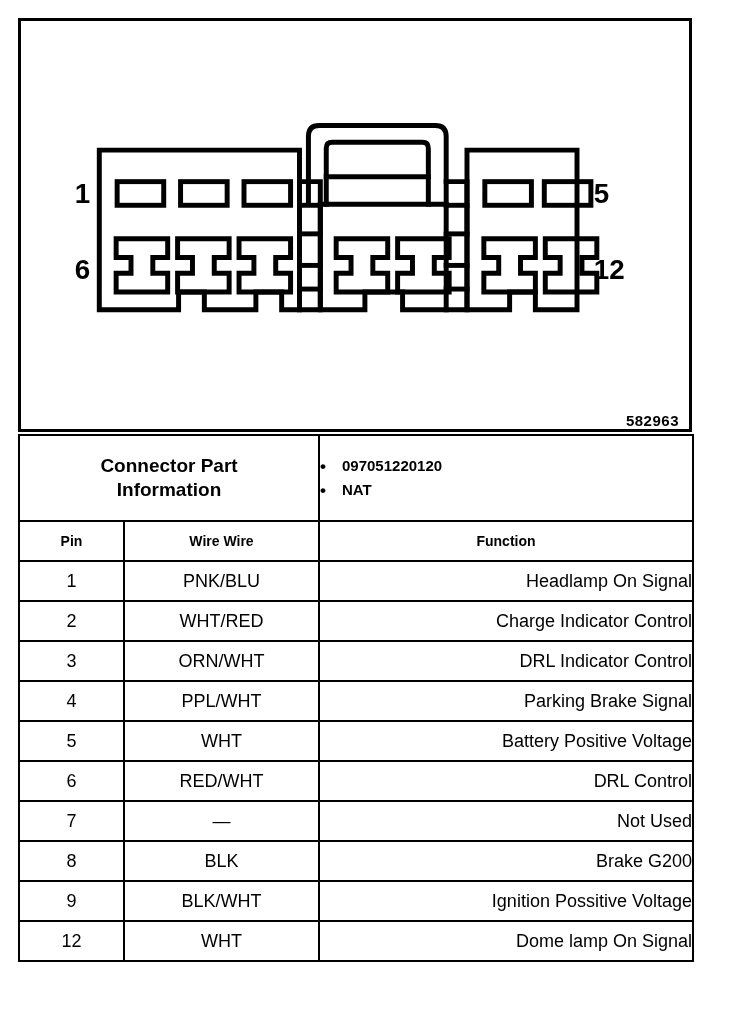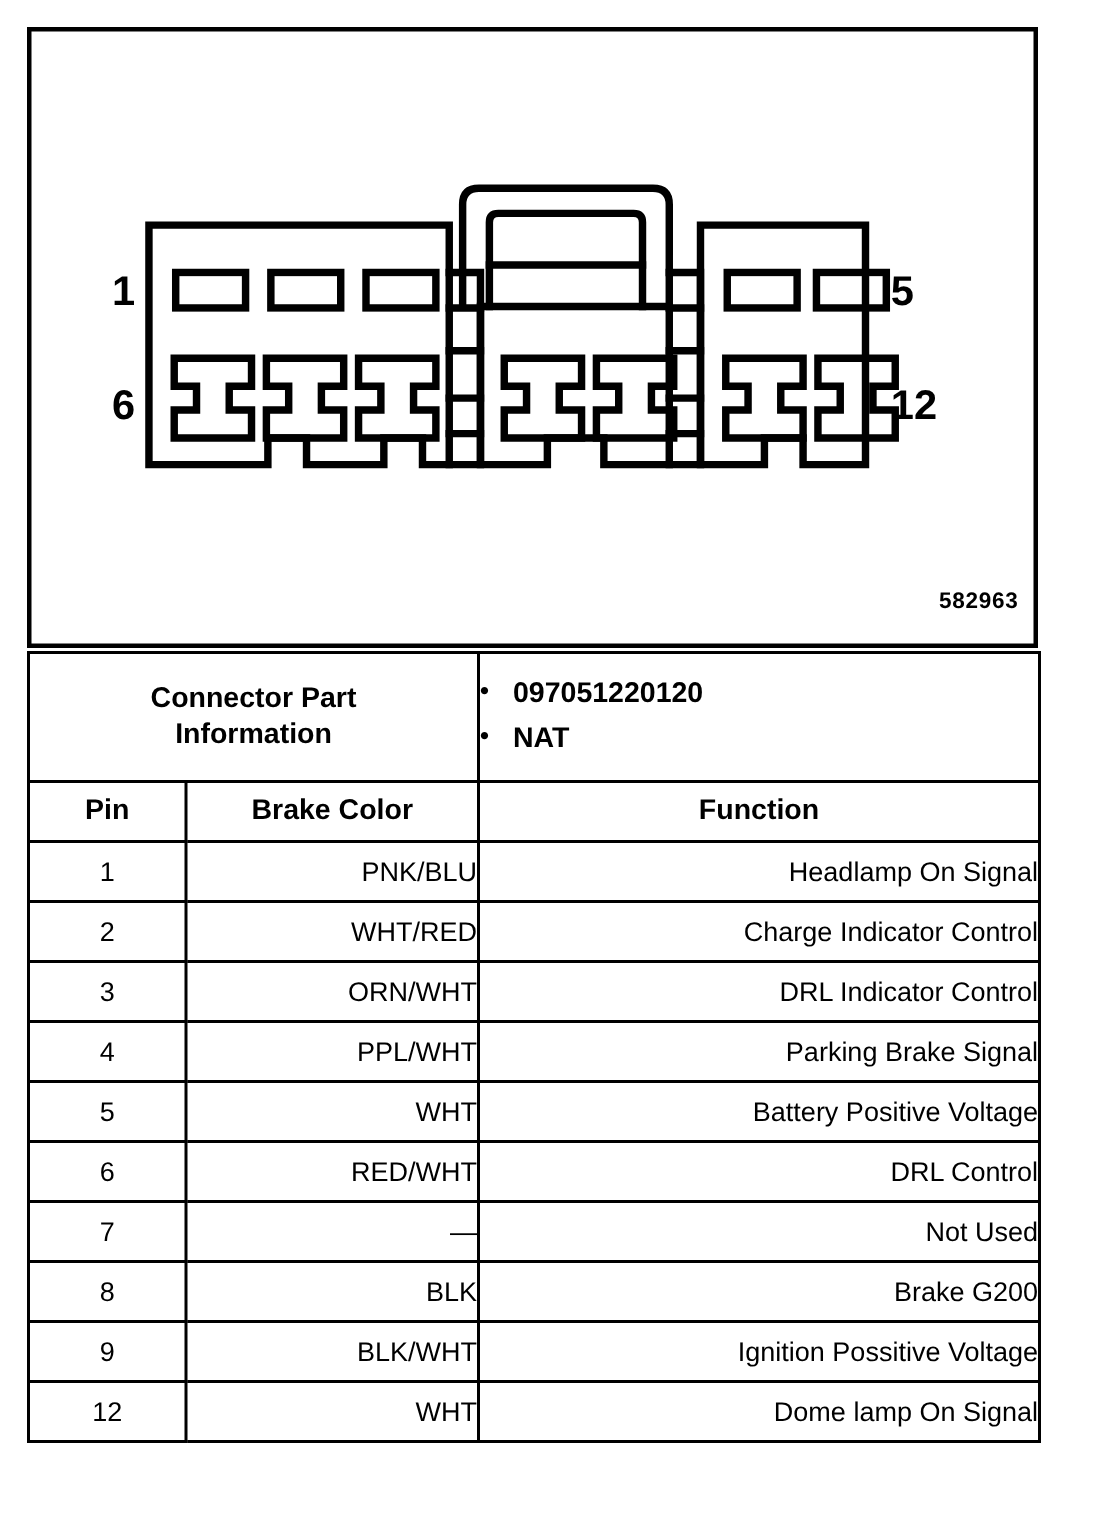--- a/index.html
+++ b/index.html
@@ -20,21 +20,21 @@
     position:absolute;
     left:18px;top:18px;
     width:674px;height:414px;
     border:3px solid #000;
     box-sizing:border-box;
     background:#fff;
   }
   .illus-svg{position:absolute;left:0;top:0;width:100%;height:100%;}
   .ref-number{
     position:absolute;
-    right:10px;bottom:20px;
+    right:10px;bottom:0;
     font-size:15px;
     font-weight:bold;
     letter-spacing:0.5px;
     font-family:"Liberation Sans", sans-serif;
   }
 
   
   .conn-table{
     position:absolute;
     left:18px;top:434px;
@@ -59,21 +59,21 @@
     text-align:center;
     vertical-align:middle;
     font-size:19px;
     font-weight:bold;
     line-height:1.25;
   }
   .cpi-values{
     height:84px;
     vertical-align:middle;
     padding-left:20px;
-    font-size:19px;
+    font-size:15px;
     font-weight:bold;
   }
   .cpi-values ul{
     list-style:none;
     margin:0;padding:0;
   }
   .cpi-values li{
     position:relative;
     padding-left:22px;
     line-height:1.6;
@@ -82,31 +82,31 @@
     content:"\2022";
     position:absolute;
     left:0;top:-1px;
     font-size:17px;
   }
 
   .hdr-cell{
     height:38px;
     text-align:center;
     vertical-align:middle;
-    font-size:19px;
+    font-size:14px;
     font-weight:bold;
   }
   .data-cell{
     height:38px;
     vertical-align:middle;
     font-size:18px;
     font-weight:normal;
   }
   .cell-pin{text-align:center;}
-  .cell-wire{text-align:right;}
+  .cell-wire{text-align:center;}
   .cell-func{text-align:right;padding-left:10px;}
 </style>
 </head>
 <body>
 
 <div class="page">
 
   <div class="illus-panel">
 
     <svg class="illus-svg" viewBox="0 0 674 414" preserveAspectRatio="none">
@@ -223,21 +223,21 @@
         <td class="cpi-values">
           <ul>
             <li>097051220120</li>
             <li>NAT</li>
           </ul>
         </td>
       </tr>
 
       <tr>
         <td class="hdr-cell">Pin</td>
-        <td class="hdr-cell">Brake Color</td>
+        <td class="hdr-cell">Wire Wire</td>
         <td class="hdr-cell">Function</td>
       </tr>
 
       <tr>
         <td class="data-cell cell-pin">1</td>
         <td class="data-cell cell-wire">PNK/BLU</td>
         <td class="data-cell cell-func">Headlamp On Signal</td>
       </tr>
       <tr>
         <td class="data-cell cell-pin">2</td>

